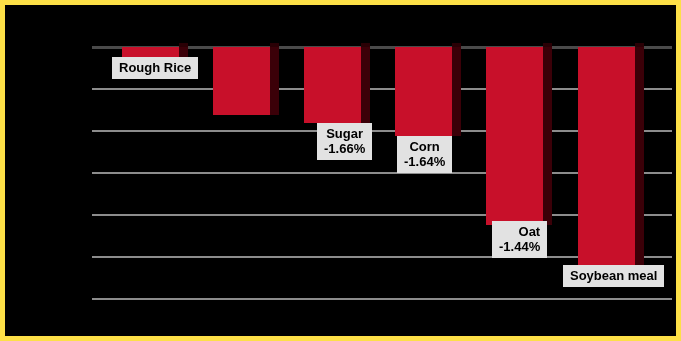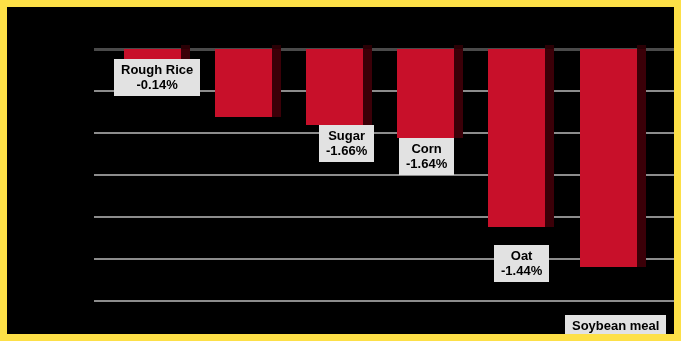--- a/index.html
+++ b/index.html
@@ -5,21 +5,21 @@
   html, body {
     margin: 0;
     padding: 0;
     background: #000000;
   }
   #chart-root {
     position: relative;
     width: 681px;
     height: 341px;
     background: #000000;
-    border: 7px solid #fde047;
+    border: 5px solid #fde047;
     box-sizing: border-box;
     overflow: hidden;
     font-family: "Liberation Sans", sans-serif;
   }
   #plot-area {
     position: absolute;
     left: 0;
     top: 0;
     width: 681px;
     height: 341px;
@@ -89,21 +89,20 @@
       <div class="gridline" style="top: 209px;"></div>
       <div class="gridline" style="top: 251px;"></div>
       <div class="gridline" style="top: 293px;"></div>
       <div class="bar-group" style="left: 117px; top: 42px; width: 57px; height: 10px;">
         <div class="bar-top-shadow"></div>
         <div class="bar-body"></div>
         <div class="bar-side"></div>
       </div>
       <div class="data-label" style="left: 107px; top: 52px;">
         <span class="label-name">Rough Rice</span>
-        <span class="label-value">-0.14%</span>
       </div>
       <div class="bar-group" style="left: 208px; top: 42px; width: 57px; height: 68px;">
         <div class="bar-top-shadow"></div>
         <div class="bar-body"></div>
         <div class="bar-side"></div>
       </div>
       <div class="bar-group" style="left: 299px; top: 42px; width: 57px; height: 76px;">
         <div class="bar-top-shadow"></div>
         <div class="bar-body"></div>
         <div class="bar-side"></div>
@@ -119,26 +118,26 @@
       </div>
       <div class="data-label" style="left: 392px; top: 131px;">
         <span class="label-name">Corn</span>
         <span class="label-value">-1.64%</span>
       </div>
       <div class="bar-group" style="left: 481px; top: 42px; width: 57px; height: 178px;">
         <div class="bar-top-shadow"></div>
         <div class="bar-body"></div>
         <div class="bar-side"></div>
       </div>
-      <div class="data-label" style="left: 487px; top: 238px;">
+      <div class="data-label" style="left: 487px; top: 216px; text-align: right;">
         <span class="label-name">Oat</span>
         <span class="label-value">-1.44%</span>
       </div>
       <div class="bar-group" style="left: 573px; top: 42px; width: 57px; height: 218px;">
         <div class="bar-top-shadow"></div>
         <div class="bar-body"></div>
         <div class="bar-side"></div>
       </div>
-      <div class="data-label" style="left: 558px; top: 260px; margin-top: 48px;">
+      <div class="data-label" style="left: 558px; top: 260px;">
         <span class="label-name">Soybean meal</span>
       </div>
     </div>
 </div>
 
 </body></html>

